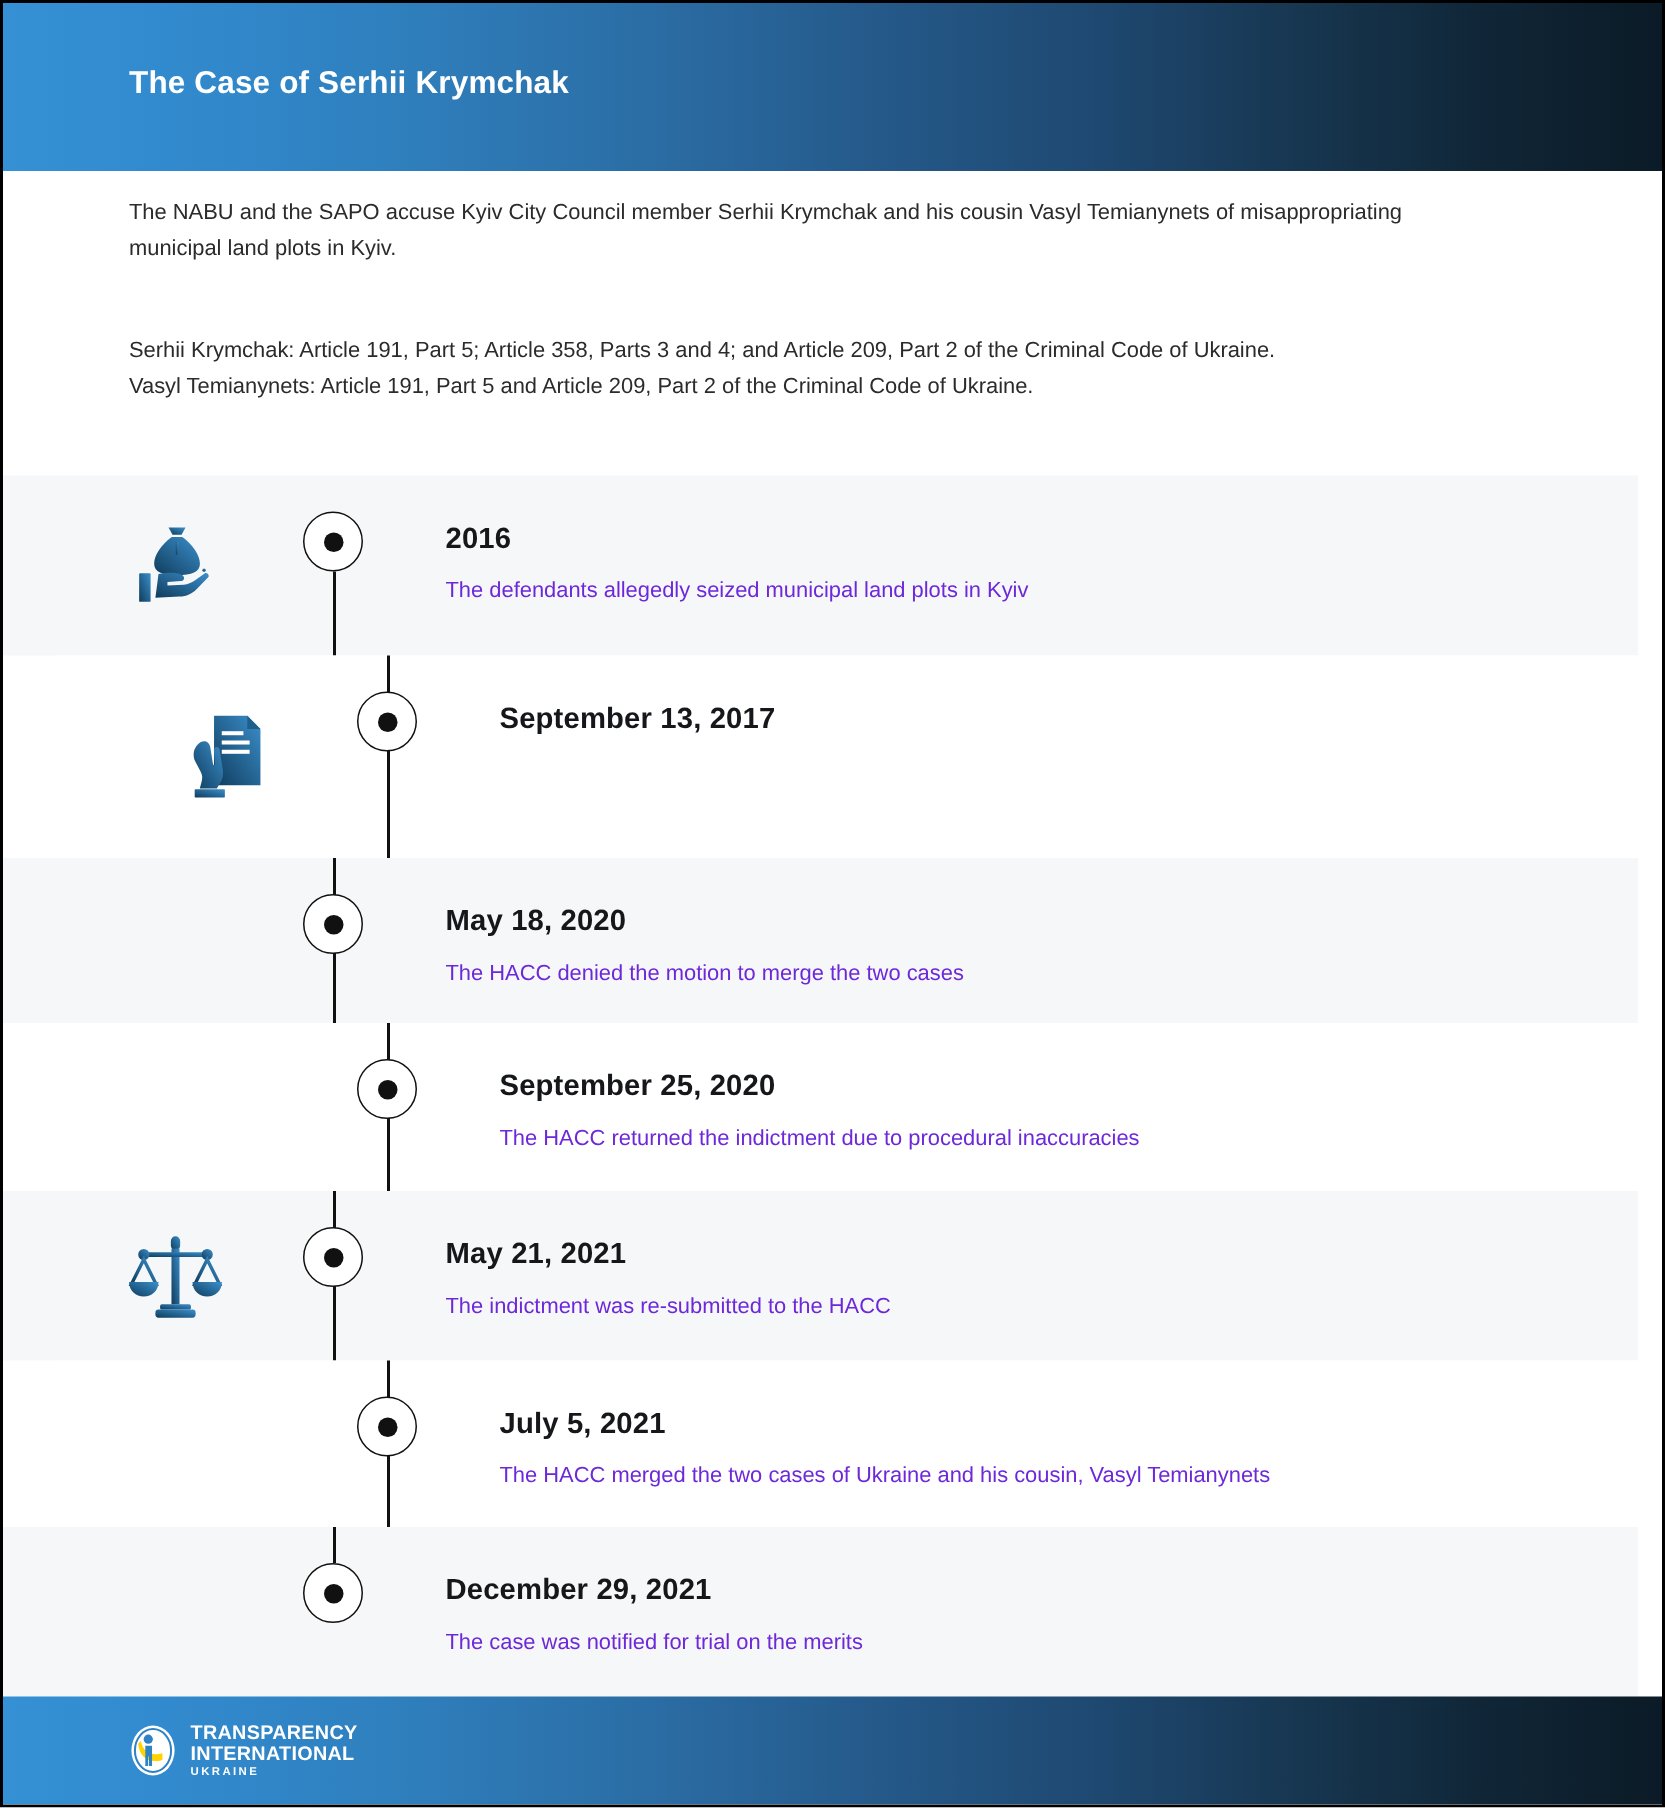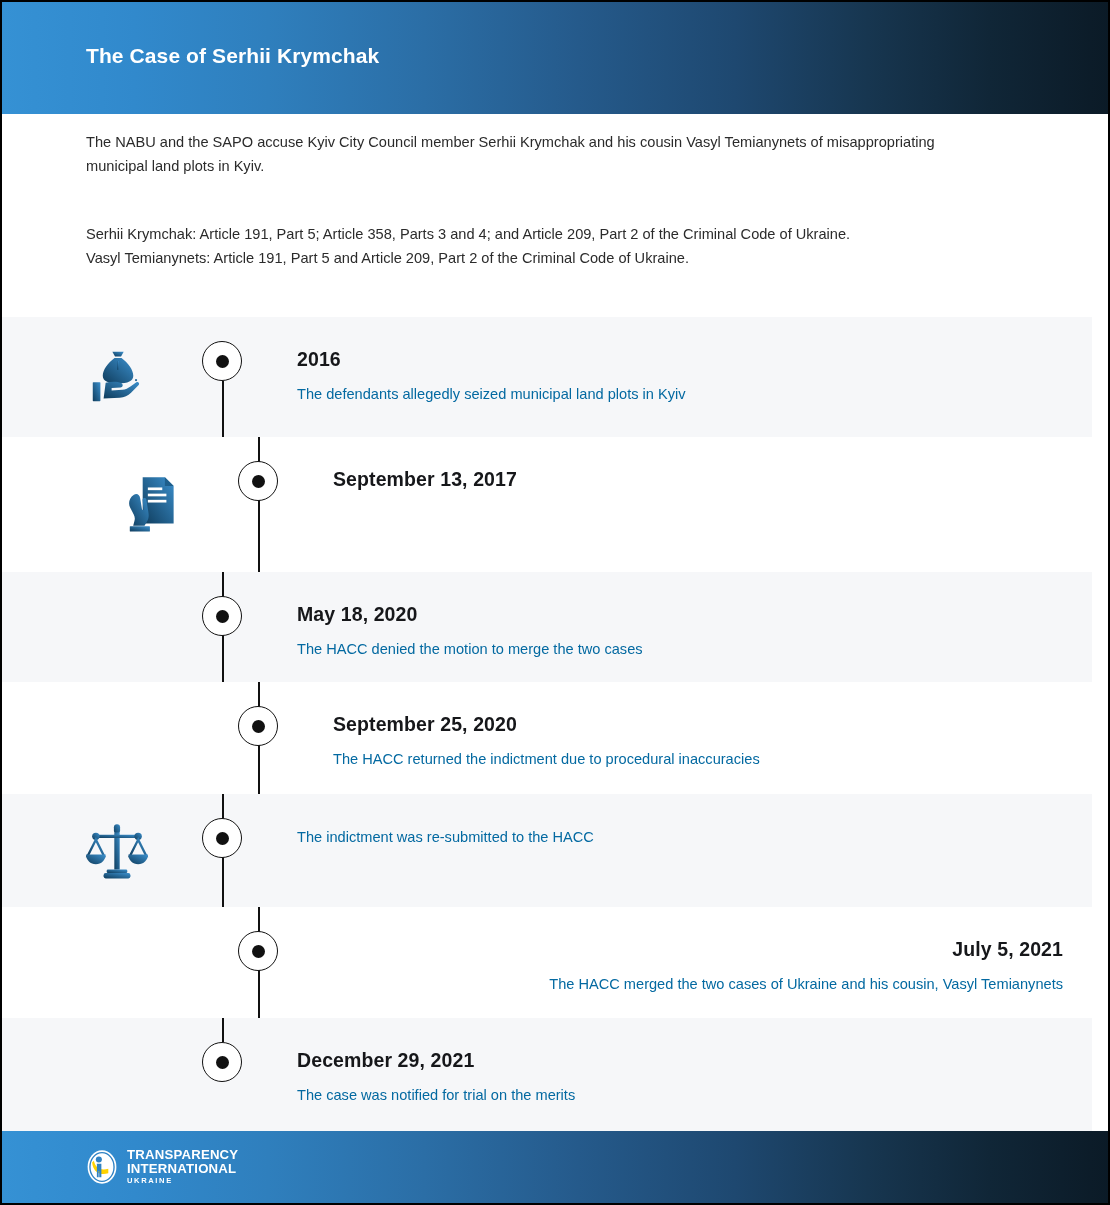--- a/index.html
+++ b/index.html
@@ -136,21 +136,21 @@
   .row-date {
     font-size: 19.5px;
     font-weight: bold;
     color: #16171a;
     margin: 0 0 11px 0;
     letter-spacing: 0.1px;
   }
   .row-desc {
     font-size: 14.6px;
     line-height: 24px;
-    color: #0369a1;
+    color: #6d28d9;
     margin: 0;
   }
 
   
   .footer {
     position: absolute;
     left: 0;
     bottom: 0;
     width: 1110px;
     height: 72px;
@@ -309,29 +309,30 @@
               <rect x="22" y="50" width="20" height="3.4" rx="1.2"></rect>
               <rect x="19" y="53.4" width="26" height="5.2" rx="2"></rect>
             </g>
           </svg>
         </div>
         <div class="marker-col">
           <div class="conn-line" style="top: 0px; height: 113px;"></div>
           <div class="marker" style="top: 24px;"></div>
         </div>
         <div class="row-text" style="top: 31px;">
+          <div class="row-date">May 21, 2021</div>
           <div class="row-desc">The indictment was re-submitted to the HACC</div>
         </div>
       </div>
       <div class="row plain" style="height: 111px;">
         <div class="marker-col">
           <div class="conn-line" style="top: 0px; height: 111px;"></div>
           <div class="marker" style="top: 24px;"></div>
         </div>
-        <div class="row-text" style="top: 31px; text-align: right;">
+        <div class="row-text" style="top: 31px;">
           <div class="row-date">July 5, 2021</div>
           <div class="row-desc">The HACC merged the two cases of Ukraine and his cousin, Vasyl Temianynets</div>
         </div>
       </div>
       <div class="row shade" style="height: 114px; padding-left: 40px;">
         <div class="marker-col">
           <div class="conn-line" style="top: 0px; height: 24px;"></div>
           <div class="marker" style="top: 24px;"></div>
         </div>
         <div class="row-text" style="top: 31px;">

